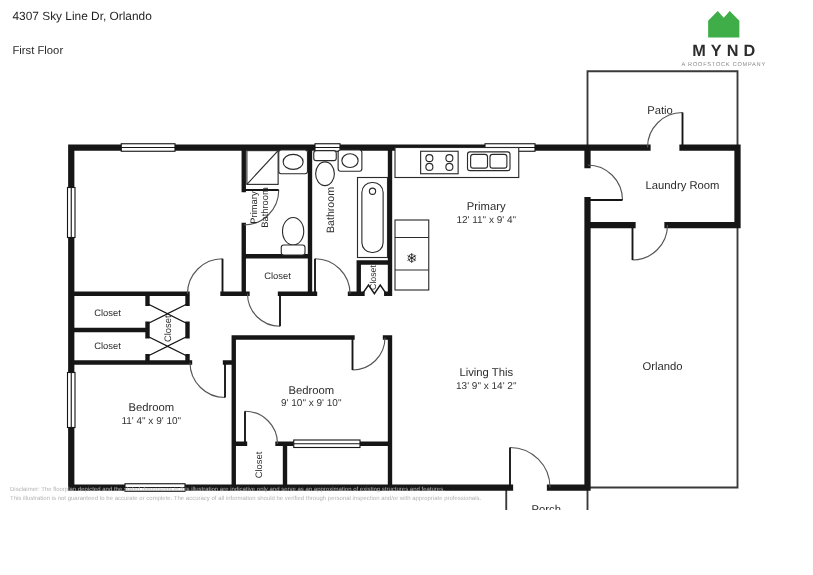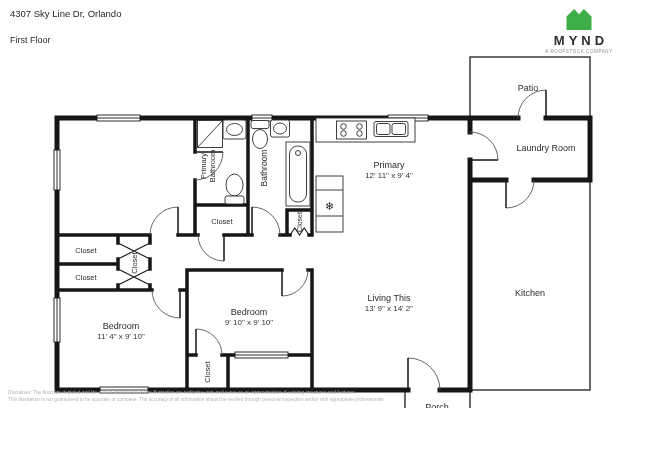--- a/index.html
+++ b/index.html
@@ -167,21 +167,21 @@
 
   <div class="lbl" style="left:546px;top:148px">
     <div class="nm">Laundry Room</div>
   </div>
 
   <div class="lbl" style="left:528px;top:88px">
     <div class="nm">Patio</div>
   </div>
 
   <div class="lbl" style="left:530px;top:293px">
-    <div class="nm">Kitchen</div>
+    <div class="nm">Orlando</div>
   </div>
 
   <div class="lbl" style="left:389px;top:303px">
     <div class="nm">Living This</div>
     <div class="dm">13' 9" x 14' 2"</div>
   </div>
 
   <div class="lbl" style="left:121px;top:331px">
     <div class="nm">Bedroom</div>
     <div class="dm">11' 4" x 9' 10"</div>

